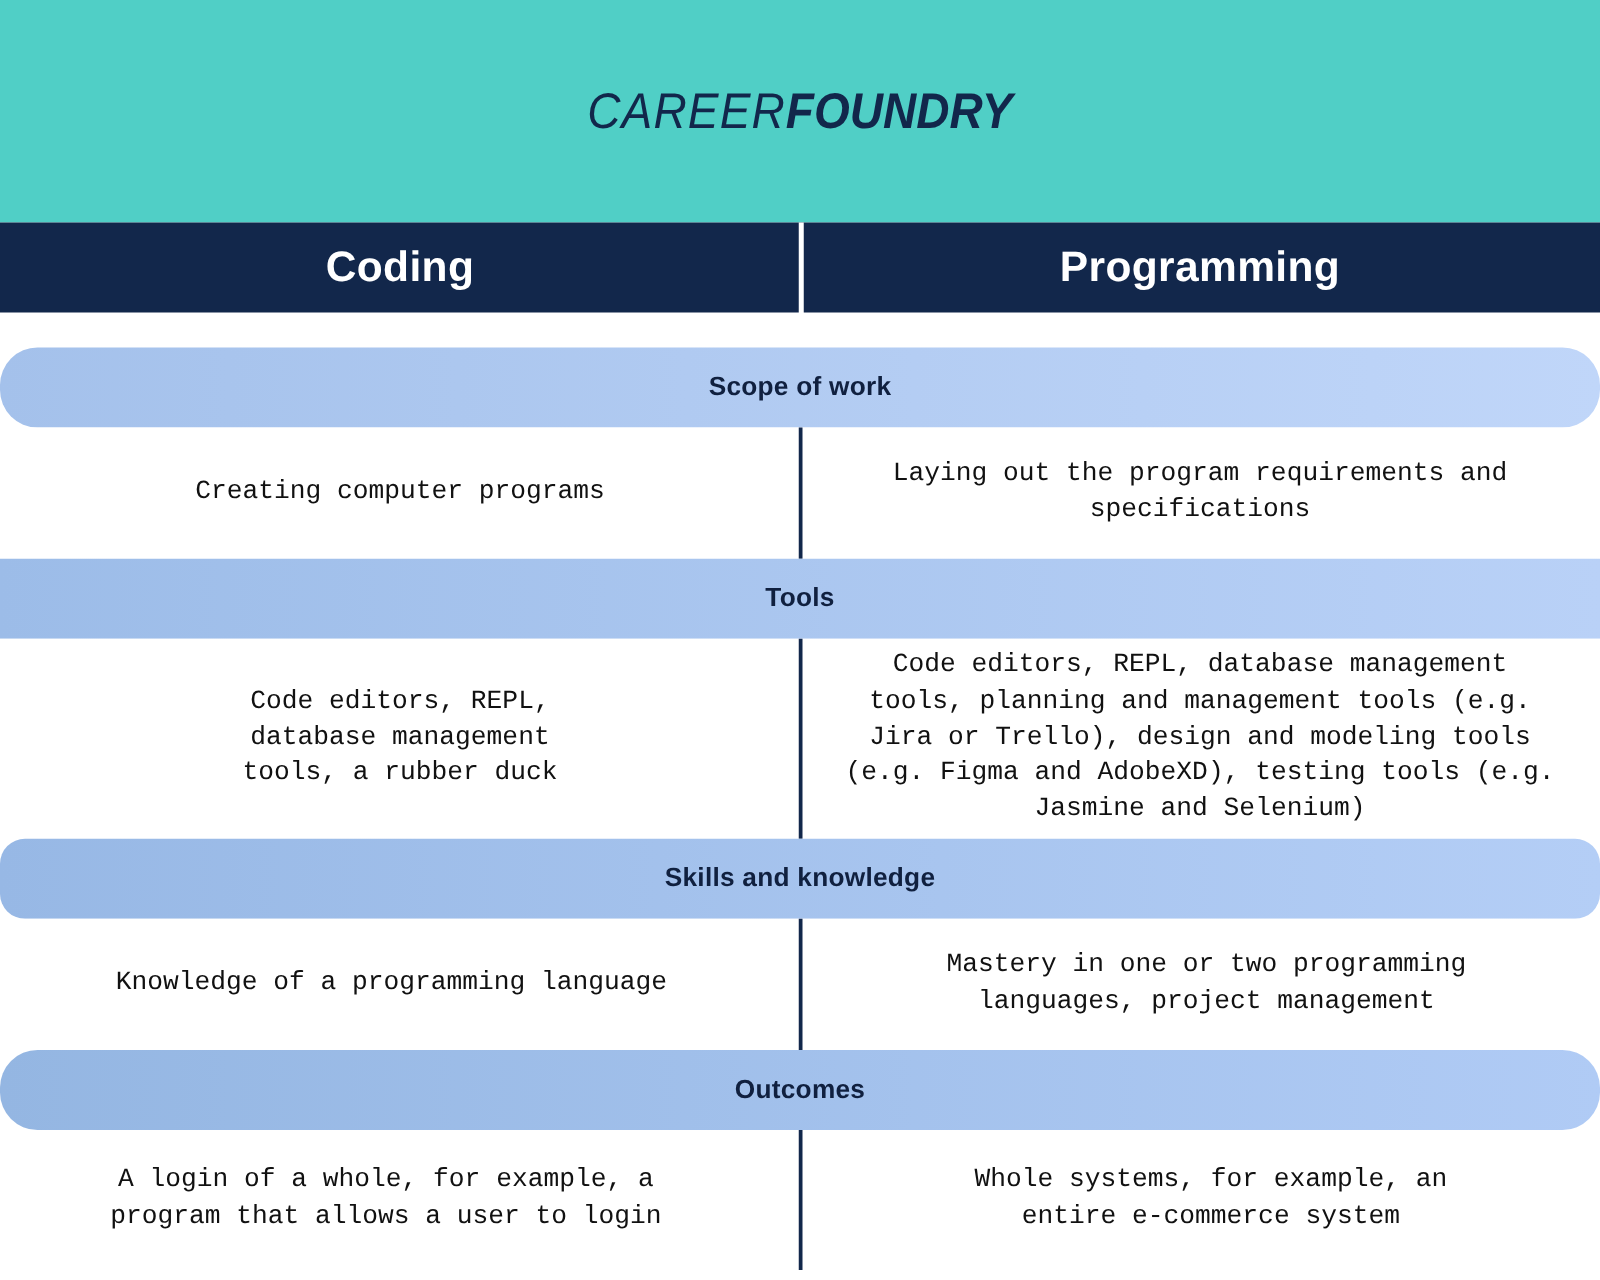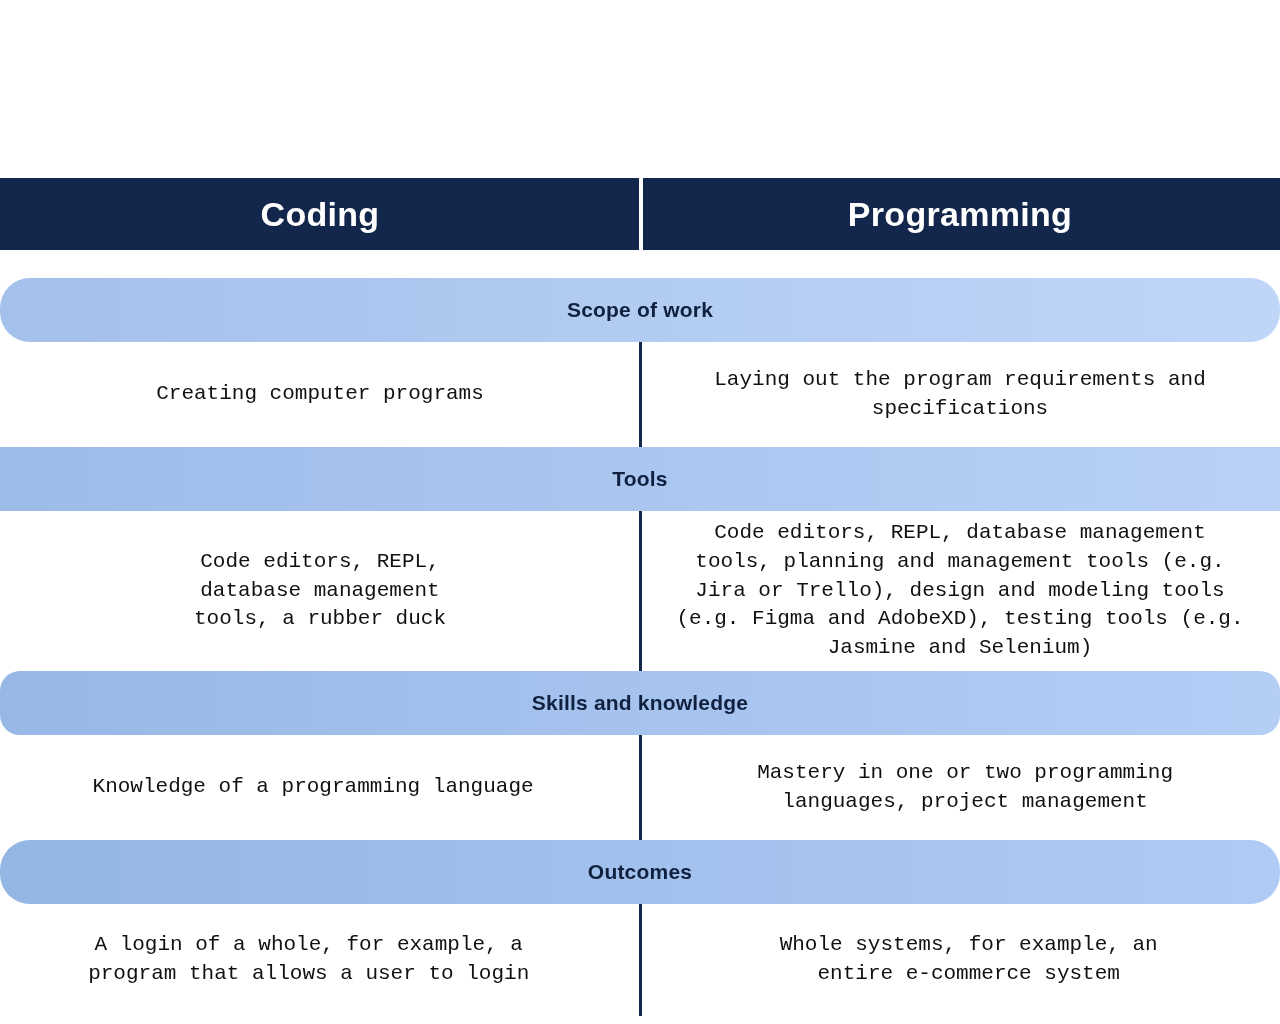--- a/index.html
+++ b/index.html
@@ -137,20 +137,25 @@
   .row-h-105 { height: 105px; }
   .row-h-160 { height: 160px; }
   .row-h-105b { height: 105px; gap: 24px; }
   .row-h-112 { height: 112px; }
 </style>
 </head>
 <body>
 
 <div class="infographic">
 
+  <div class="brand-banner">
+    <div class="brand-logo">
+      <span class="brand-light">CAREER</span><span class="brand-bold">FOUNDRY</span>
+    </div>
+  </div>
 
   <div class="column-header">
     <div class="col">
       <span>Coding</span>
     </div>
     <div class="col">
       <span>Programming</span>
     </div>
     <div class="header-divider"></div>
   </div>

